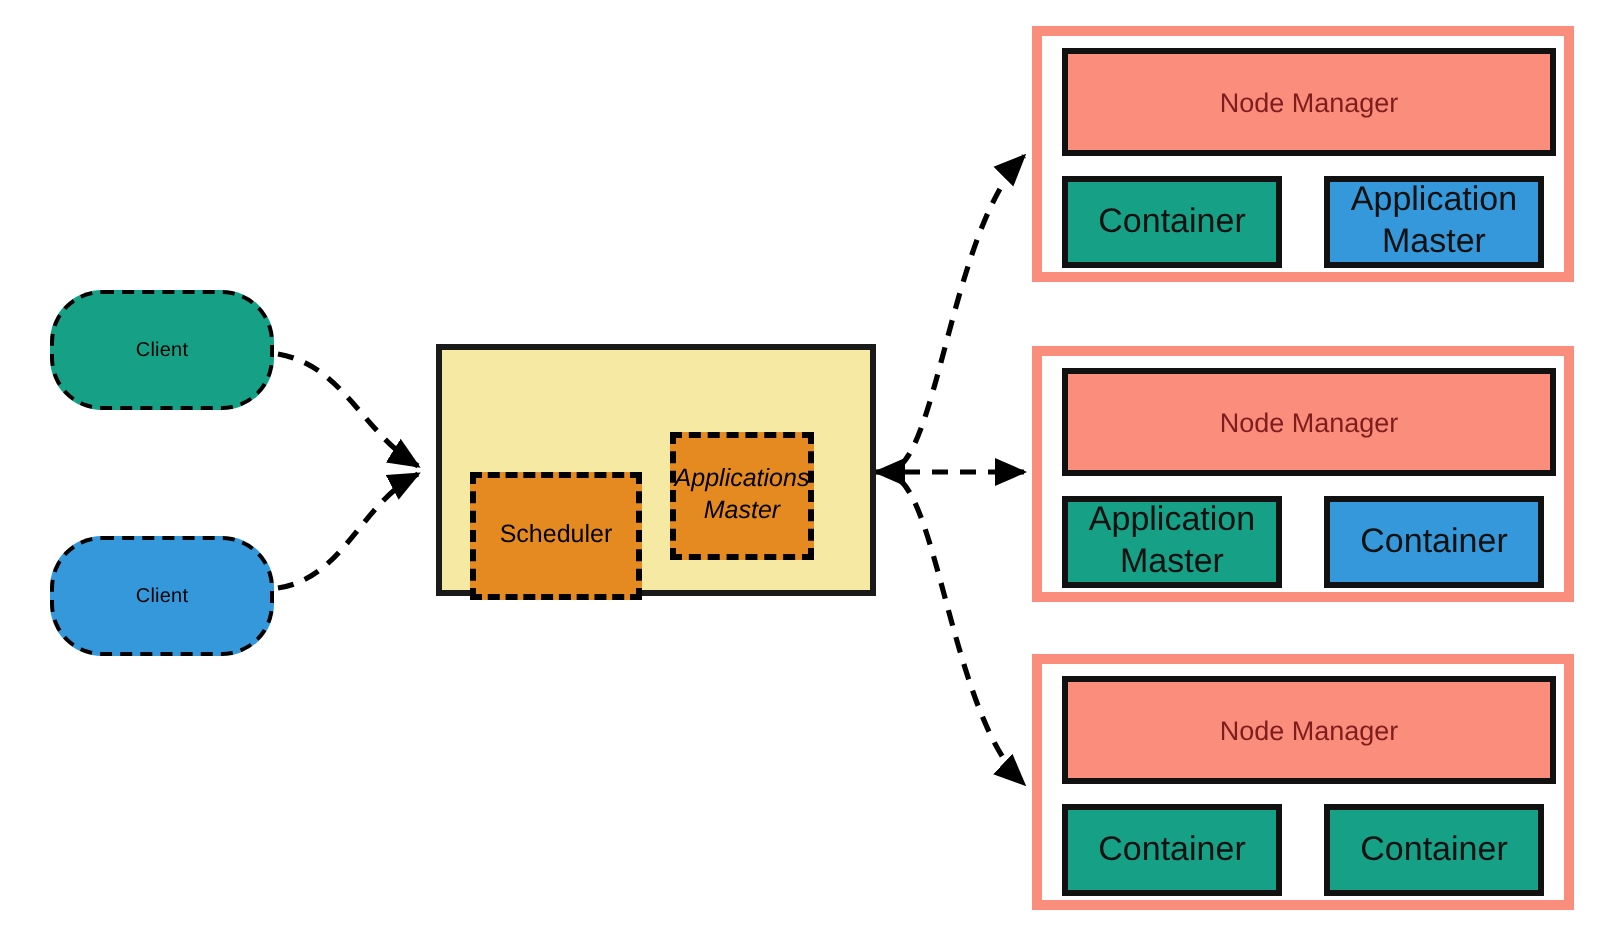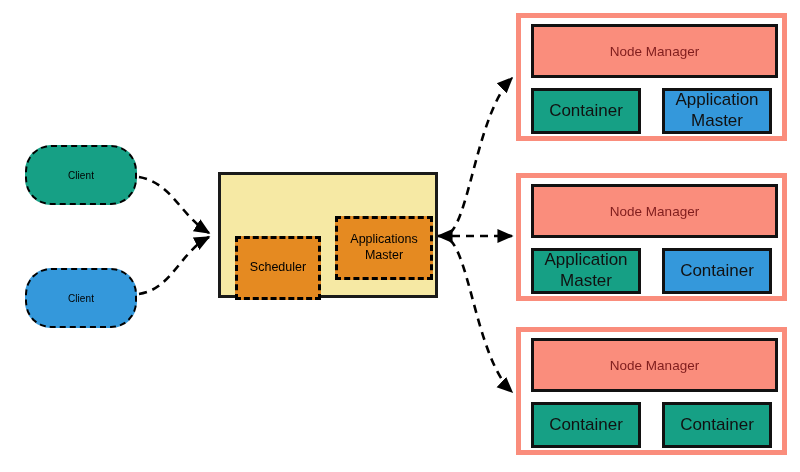--- a/index.html
+++ b/index.html
@@ -58,21 +58,21 @@
     display: flex;
     align-items: center;
     justify-content: center;
     text-align: center;
     font-size: 12.5px;
     color: #000000;
     line-height: 1.25;
     padding: 2px;
   }
   .rm-scheduler { left: 14px; top: 41px; width: 86px; height: 64px; margin-top: 20px; }
-  .rm-appsmaster { left: 114px; top: 41px; width: 98px; height: 64px; }
+  .rm-appsmaster { left: 114px; top: 41px; width: 72px; height: 64px; font-style: italic; }
 
   
   .node-group {
     left: 516px;
     width: 271px;
     height: 128px;
     background: #ffffff;
     border: 5px solid #FA8D7C;
     padding: 6px 10px;
   }

